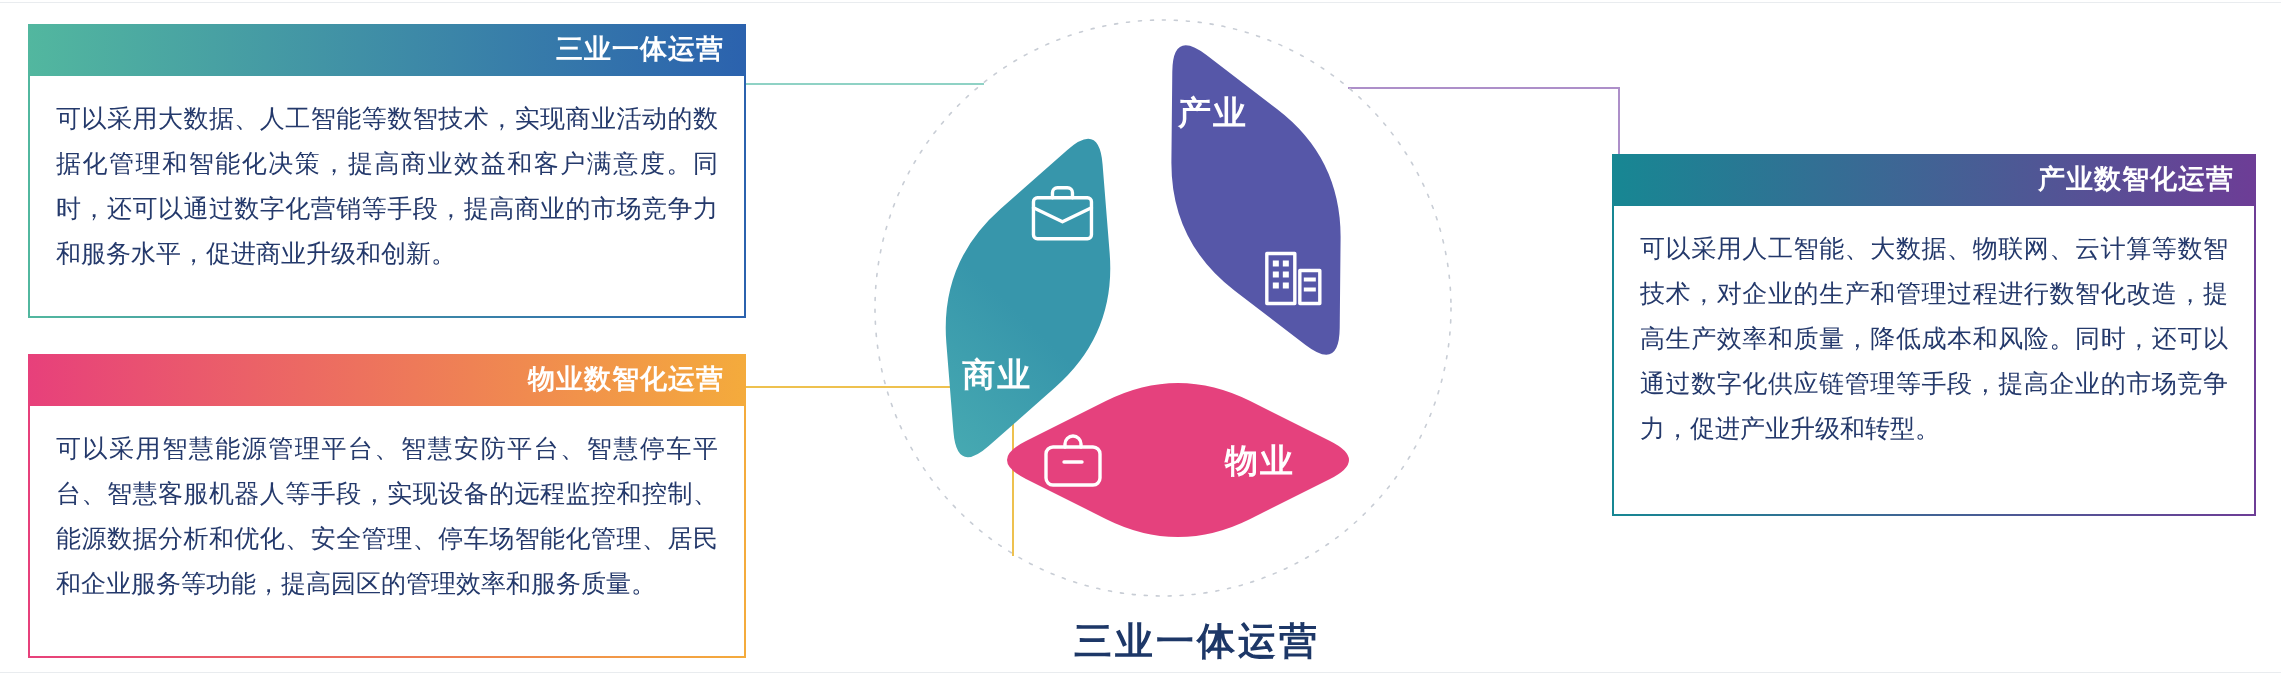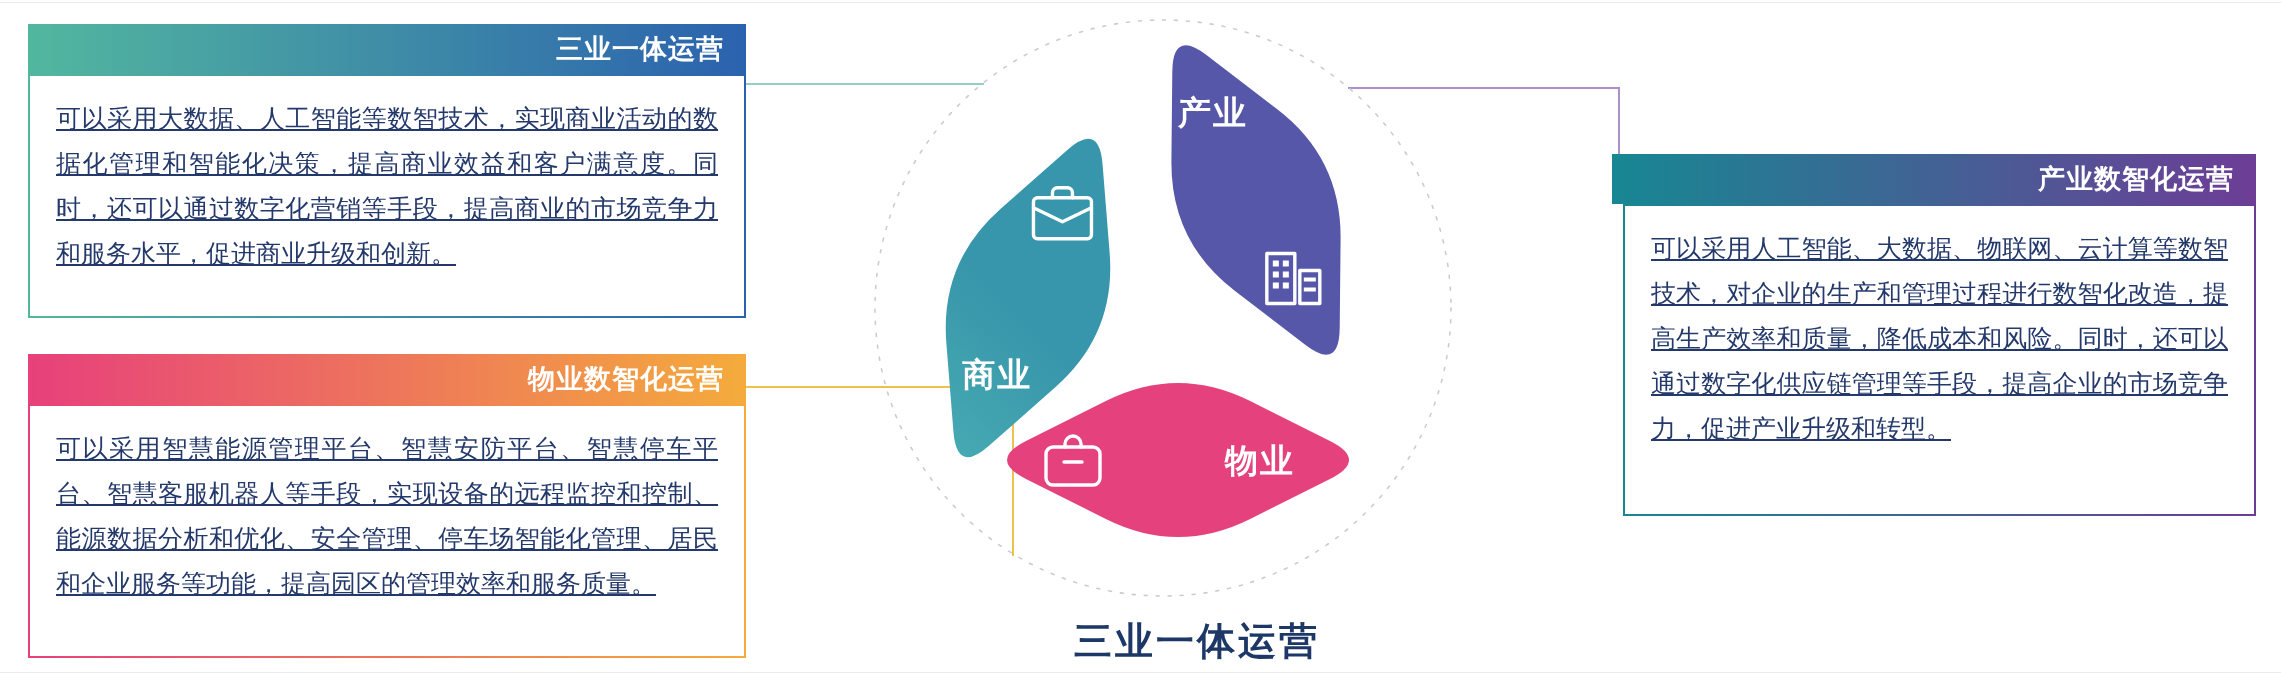--- a/index.html
+++ b/index.html
@@ -41,32 +41,32 @@
   }
 
   
   .card { position:absolute; z-index:3; }
   .card-header {
     height:50px; display:flex; align-items:center; justify-content:flex-end;
     padding:0 22px; color:#ffffff; font-weight:bold; font-size:27px; letter-spacing:1px;
   }
   .card-body {
     background:#ffffff; border:2px solid; padding:20px 26px;
-    font-size:25px; line-height:1.8; color:#24396b; text-align:justify;text-decoration:underline;
+    font-size:25px; line-height:1.8; color:#24396b; text-align:justify;
   }
   .card.commerce { left:28px;  top:24px;  width:718px; }
   .card.property { left:28px;  top:354px; width:718px; }
   .card.industry { left:1612px; top:154px; width:644px;border-radius:32px; }
 
   .card.commerce .card-header { background:linear-gradient(90deg,#52b79f,#2b62ae); }
   .card.commerce .card-body   { border-image:linear-gradient(90deg,#52b79f,#2b62ae) 1; min-height:244px; }
   .card.property .card-header { background:linear-gradient(90deg,#e7407b,#f4ab3c); }
   .card.property .card-body   { border-image:linear-gradient(90deg,#e7407b,#f4ab3c) 1; min-height:254px; }
   .card.industry .card-header { background:linear-gradient(90deg,#178793,#6d3d96); }
-  .card.industry .card-body   { border-image:linear-gradient(90deg,#178793,#6d3d96) 1; min-height:312px;margin-left:11px; }
+  .card.industry .card-body   { border-image:linear-gradient(90deg,#178793,#6d3d96) 1; min-height:312px; }
 </style>
 </head>
 <body>
 
 <div class="stage">
 
   <div class="rule top"></div>
   <div class="rule bottom"></div>
 
   <div class="connector" id="conn-commerce"></div>

